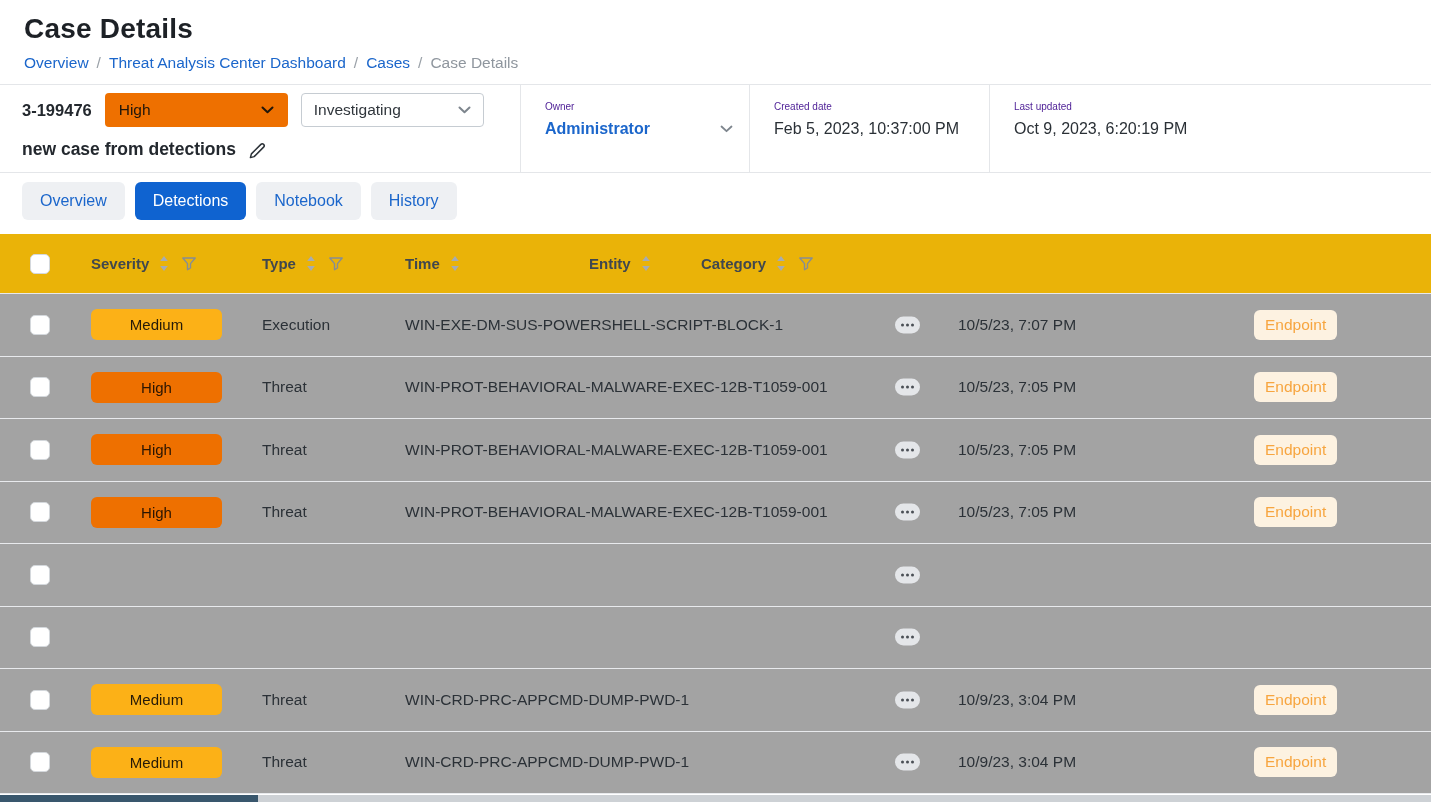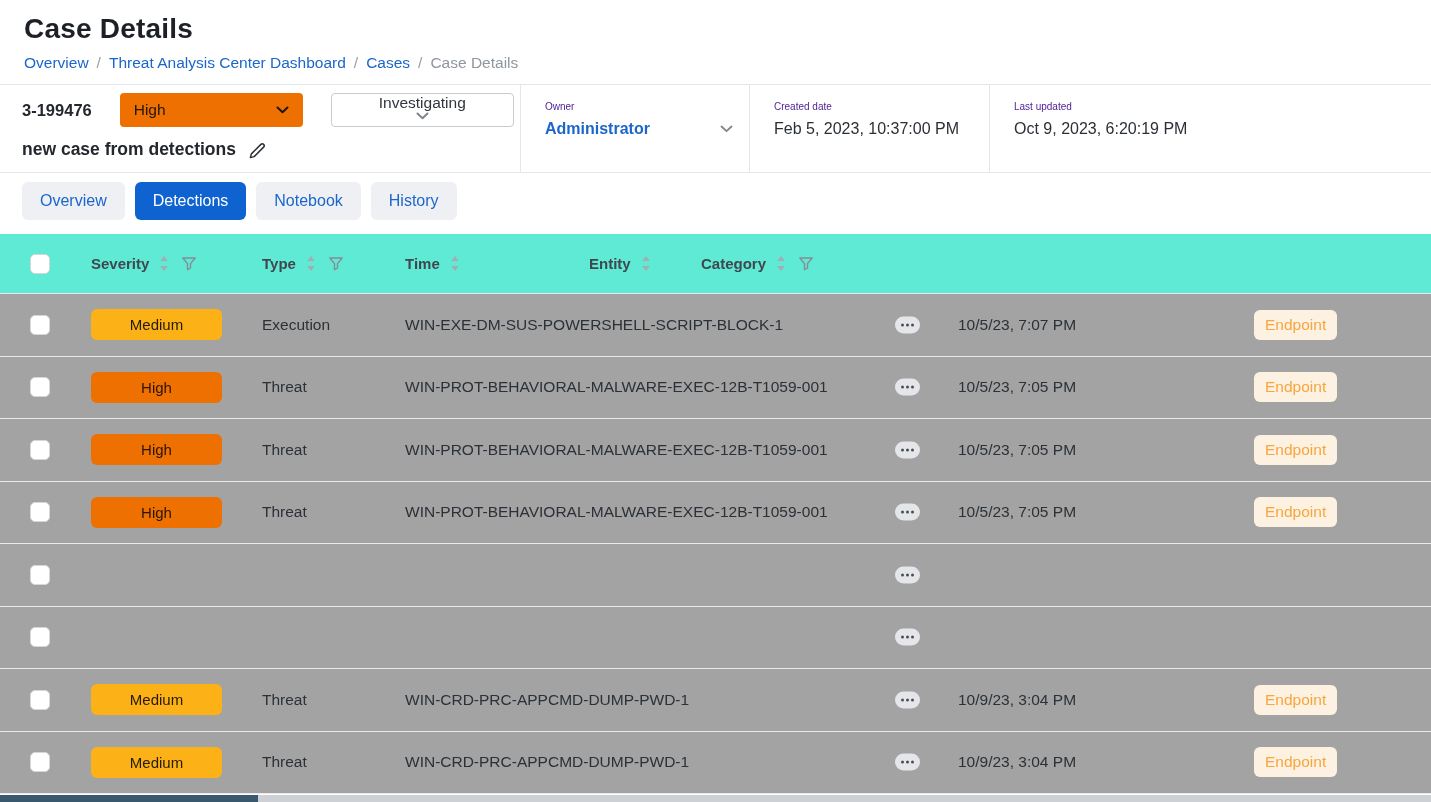--- a/index.html
+++ b/index.html
@@ -11,27 +11,27 @@
   .page-header { padding:13px 24px 0 24px; }
   .page-title { font-size:28px; font-weight:700; color:#1d2126; letter-spacing:.2px; }
   .breadcrumb { margin-top:9px; font-size:15.5px; display:flex; gap:8px; align-items:center; padding-bottom:12px; }
   .breadcrumb a { color:#1b66cb; text-decoration:none; cursor:pointer; }
   .crumb-sep { color:#9aa1a8; }
   .crumb-current { color:#8f969e; }
 
   
   .case-bar { display:flex; border-top:1px solid #e4e6e9; border-bottom:1px solid #e4e6e9; height:89px; }
   .case-main { flex:0 0 520px; padding:8px 0 0 22px; }
-  .case-main-row { display:flex; align-items:center; gap:28px; }
+  .case-main-row { display:flex; align-items:center; gap:13px; }
   .case-id { font-size:16.5px; font-weight:700; color:#23282e; white-space:nowrap; }
   .severity-select { width:183px; height:34px; background:#ee7000; border:none; border-radius:4px;
       display:flex; align-items:center; justify-content:space-between; padding:0 14px; cursor:pointer; }
   .severity-select .sel-label { font-size:15.5px; color:#20160a; }
   .status-select { width:183px; height:34px; background:#fff; border:1px solid #c6ccd2; border-radius:4px;
-      display:flex; align-items:center; justify-content:flex-start; padding:0 12px; cursor:pointer;flex-direction:column; }
+      display:flex; align-items:center; justify-content:space-between; padding:0 12px; cursor:pointer; }
   .status-select .sel-label { font-size:15.5px; color:#30363c; }
   .case-name-row { display:flex; align-items:center; gap:10px; margin-top:11px; }
   .case-name { font-size:17.5px; font-weight:700; color:#23282e; }
   .edit-btn { background:none; border:none; cursor:pointer; display:flex; align-items:center; padding:2px; }
 
   .case-field { border-left:1px solid #e4e6e9; padding:16px 0 0 24px; }
   .field-owner { flex:0 0 229px; }
   .field-created { flex:0 0 240px; }
   .field-assigned { flex:0 0 221px; }
   .field-updated { flex:1; }
@@ -42,21 +42,21 @@
 
   
   .tabs { display:flex; gap:10px; padding:9px 0 0 22px; }
   .tab { height:38px; padding:0 18px; border:none; border-radius:6px; background:#eef0f3; color:#1b66cb;
       font-size:16px; font-family:inherit; display:flex; align-items:center; cursor:pointer; }
   .tab.active { background:#0f63d0; color:#fff; }
 
   
   .dtable { margin-top:14px; }
   .tr { display:flex; align-items:center; }
-  .thead { height:60px; background:#5eead4; border-bottom:1px solid #e6e8eb; }
+  .thead { height:60px; background:#eab308; border-bottom:1px solid #e6e8eb; }
   .trow { height:62.5px; border-bottom:1px solid #e8eaed; background:#a3a3a3; }
   .cell-check { flex:0 0 91px; display:flex; align-items:center; padding-left:30px; }
   .cell-severity { flex:0 0 171px; display:flex; align-items:center; }
   .cell-type { flex:0 0 143px; display:flex; align-items:center; }
   .cell-detection { flex:0 0 553px; display:flex; align-items:center; position:relative; }
   .cell-time { flex:0 0 184px; display:flex; align-items:center; }
   .cell-entity { flex:0 0 112px; display:flex; align-items:center; }
   .cell-category { flex:1 1 auto; display:flex; align-items:center; }
   .th-label { font-size:15px; font-weight:700; color:#40474e; }
   .th-icons { display:flex; align-items:center; gap:12px; margin-left:10px; }

